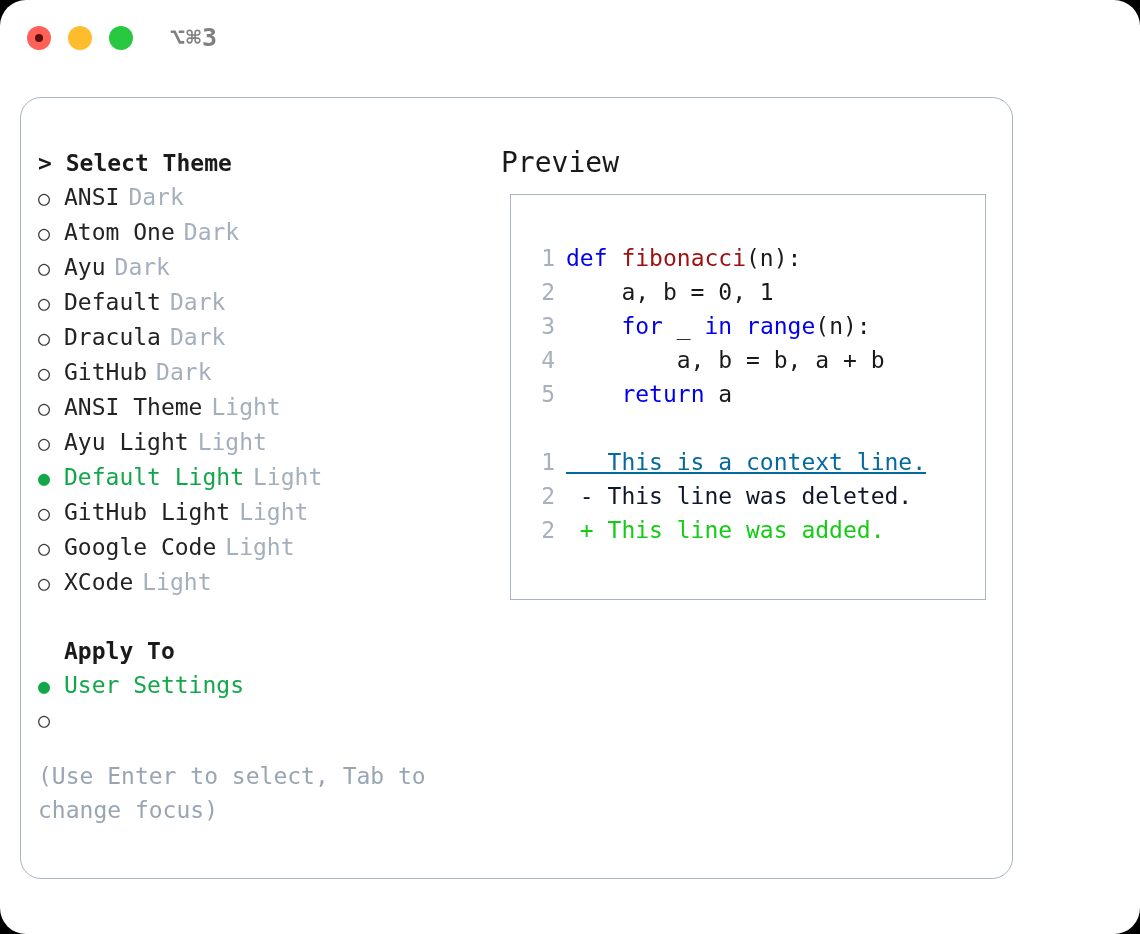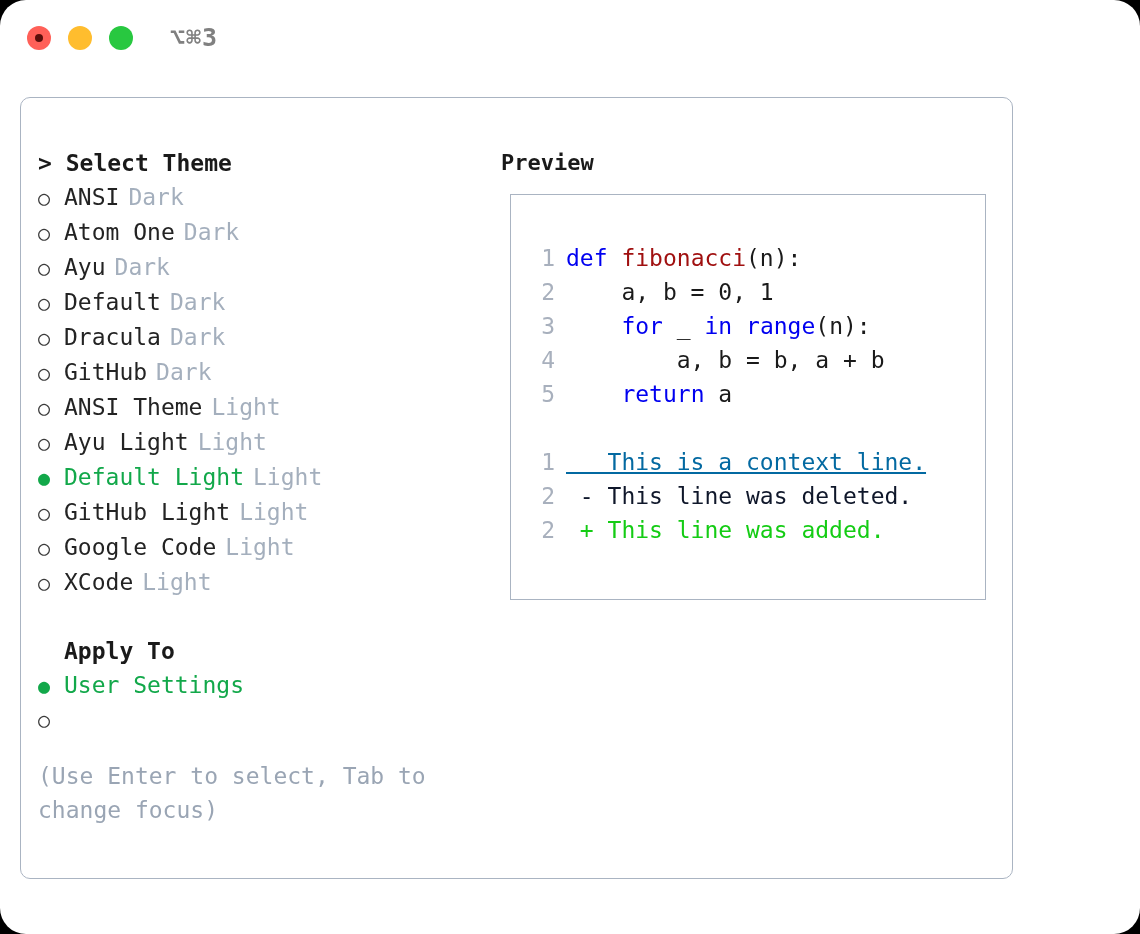--- a/index.html
+++ b/index.html
@@ -63,21 +63,21 @@
     letter-spacing: 1px;
     line-height: 32px;
   }
   
   .panel {
     position: absolute;
     left: 20px; top: 97px;
     width: 993px;
     height: 782px;
     border: 1.5px solid #aab4c2;
-    border-radius: 10px;
+    border-radius: 21px;
     box-sizing: border-box;
     background: #ffffff;
   }
   
   .left-col {
     position: absolute;
     left: 17px; top: 48px;
     width: 440px;
   }
   .section-head {
@@ -124,22 +124,22 @@
     width: 400px;
     white-space: pre-wrap;
   }
   
   .right-col {
     position: absolute;
     left: 480px; top: 48px;
     width: 490px;
   }
   .preview-head {
-    font-size: 22px;
-    font-weight: bold;
+    font-size: 28px;
+    font-weight: normal;
     color: #1a1a1a;
     line-height: 34px;
     white-space: pre;
   }
   .code-box {
     margin-top: 14px;
     margin-left: 9px;
     width: 476px;
     height: 406px;
     border: 1.5px solid #aab4c2;

